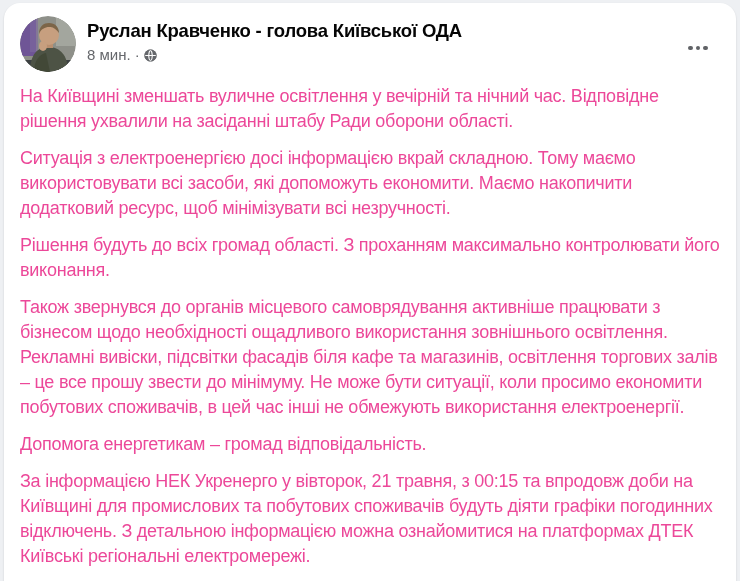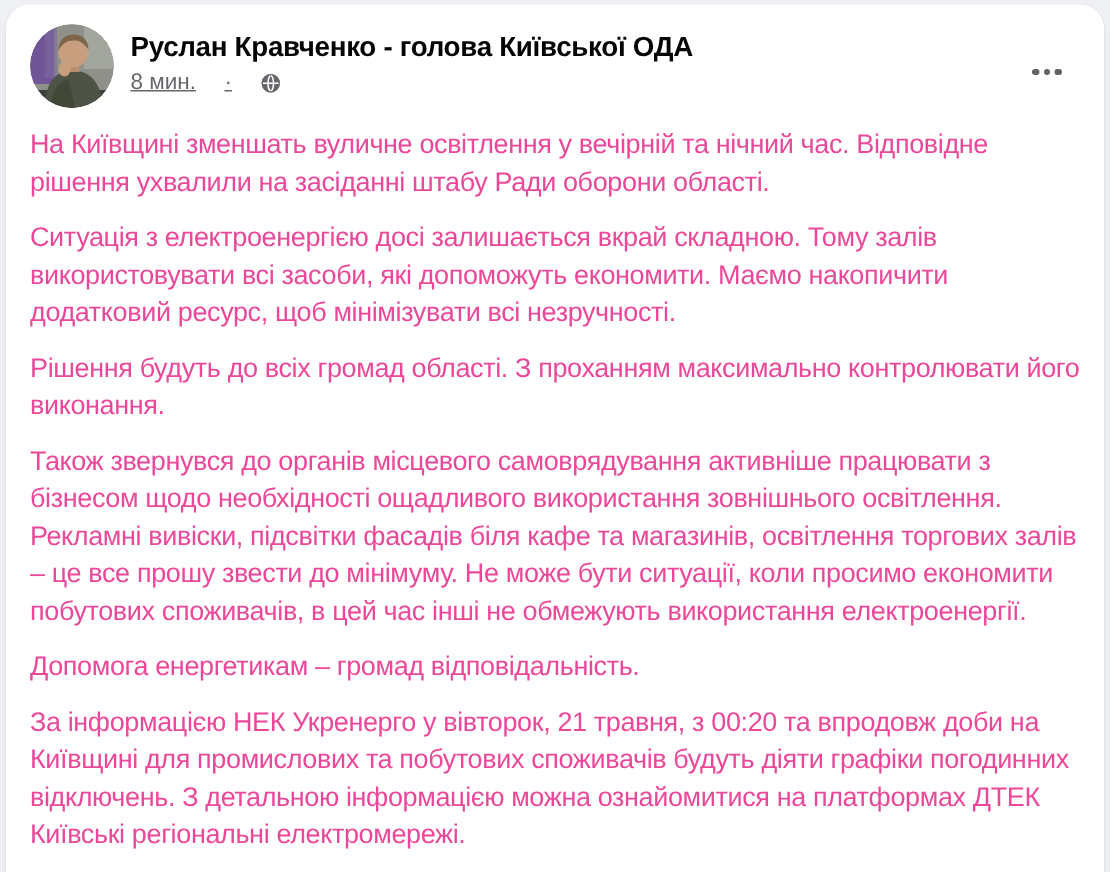--- a/index.html
+++ b/index.html
@@ -40,26 +40,25 @@
     font-size: 18.5px;
     font-weight: 700;
     color: #050505;
     letter-spacing: -0.2px;
     line-height: 23px;
     cursor: pointer;
   }
   .sub-line {
     display: flex;
     align-items: center;
-    gap: 19px;
+    gap: 4px;
     margin-top: 3px;
     color: #65676b;
     font-size: 15px;
     line-height: 19px;
-    text-decoration: underline;
   }
   .timestamp { cursor: pointer; }
   .dot-sep { font-size: 15px; }
   .globe { display: inline-flex; margin-top: 1px; }
   .menu-btn {
     position: absolute;
     right: 4px; top: 14px;
     width: 36px; height: 36px;
     border: none;
     background: transparent;
@@ -143,24 +142,24 @@
           <i></i>
           <i></i>
       </span>
     </button>
   </div>
 
   <div class="post-body">
 
       <p>На Київщині зменшать вуличне освітлення у вечірній та нічний час. Відповідне рішення ухвалили на засіданні штабу Ради оборони області.</p>
 
-      <p>Ситуація з електроенергією досі залишається вкрай складною. Тому залів використовувати всі засоби, які допоможуть економити. Маємо накопичити додатковий ресурс, щоб мінімізувати всі незручності.</p>
+      <p>Ситуація з електроенергією досі інформацією вкрай складною. Тому маємо використовувати всі засоби, які допоможуть економити. Маємо накопичити додатковий ресурс, щоб мінімізувати всі незручності.</p>
 
       <p>Рішення будуть до всіх громад області. З проханням максимально контролювати його виконання.</p>
 
       <p>Також звернувся до органів місцевого самоврядування активніше працювати з бізнесом щодо необхідності ощадливого використання зовнішнього освітлення. Рекламні вивіски, підсвітки фасадів біля кафе та магазинів, освітлення торгових залів – це все прошу звести до мінімуму. Не може бути ситуації, коли просимо економити побутових споживачів, в цей час інші не обмежують використання електроенергії.</p>
 
       <p>Допомога енергетикам – громад відповідальність.</p>
 
-      <p>За інформацією НЕК Укренерго у вівторок, 21 травня, з 00:20 та впродовж доби на Київщині для промислових та побутових споживачів будуть діяти графіки погодинних відключень. З детальною інформацією можна ознайомитися на платформах ДТЕК Київські регіональні електромережі.</p>
+      <p>За інформацією НЕК Укренерго у вівторок, 21 травня, з 00:15 та впродовж доби на Київщині для промислових та побутових споживачів будуть діяти графіки погодинних відключень. З детальною інформацією можна ознайомитися на платформах ДТЕК Київські регіональні електромережі.</p>
     </div>
 
 </div>
 
 </body></html>

